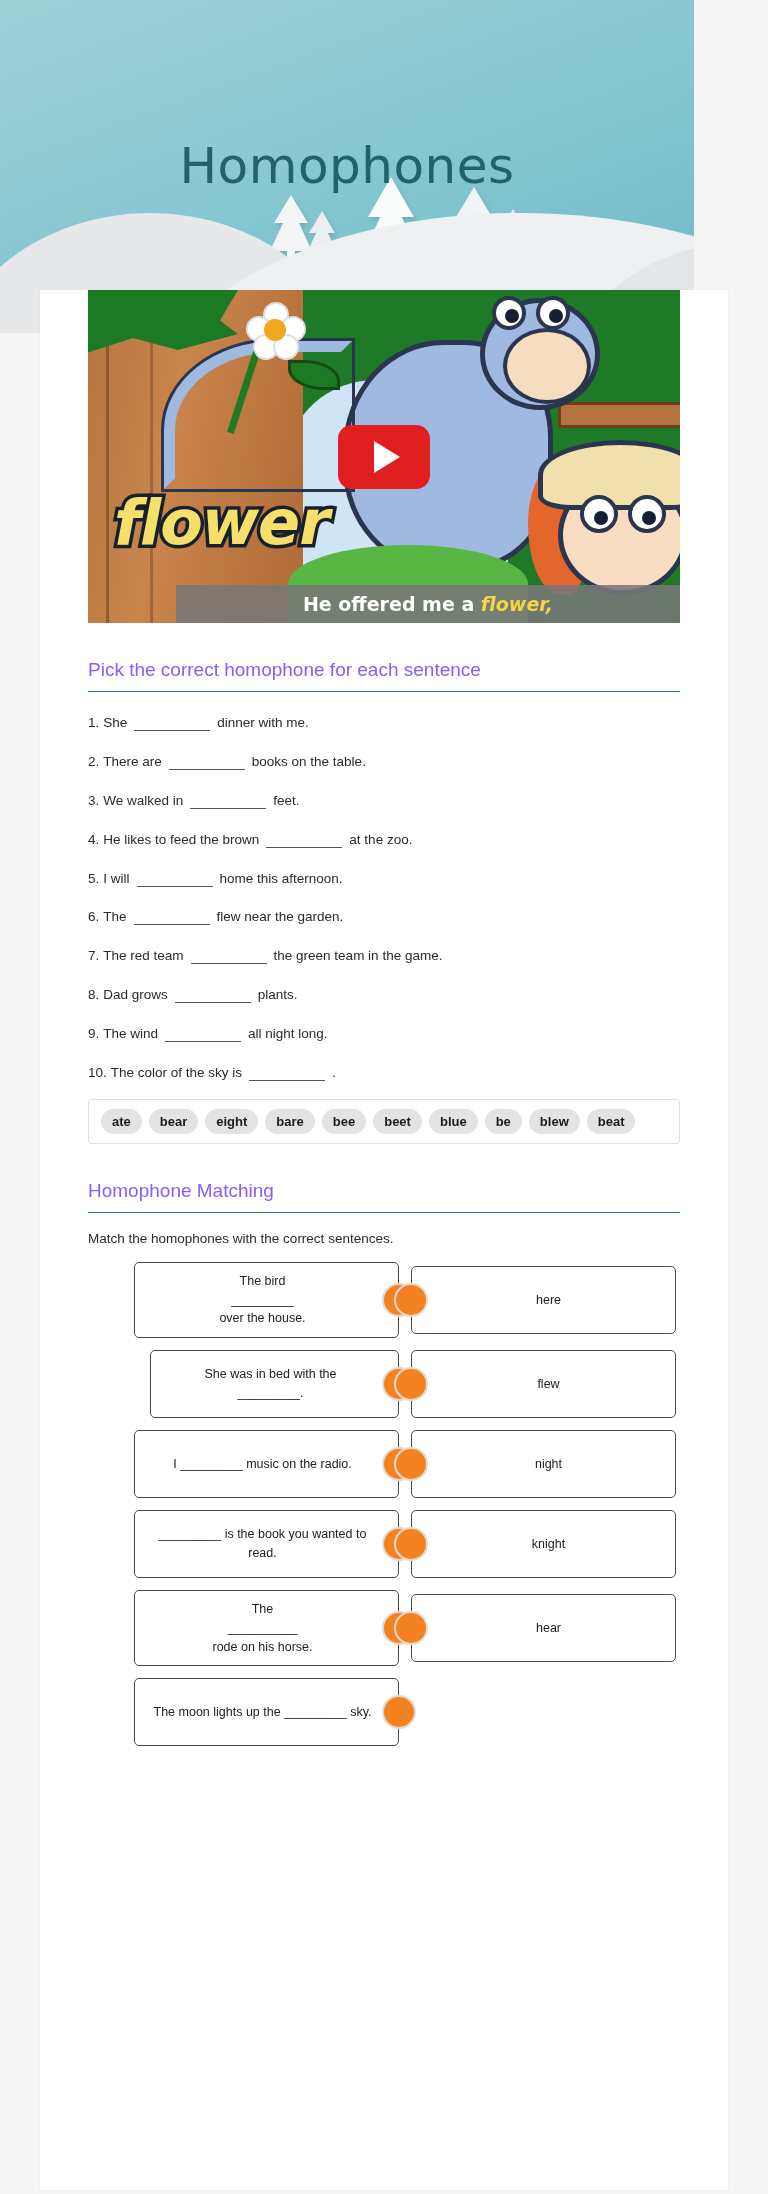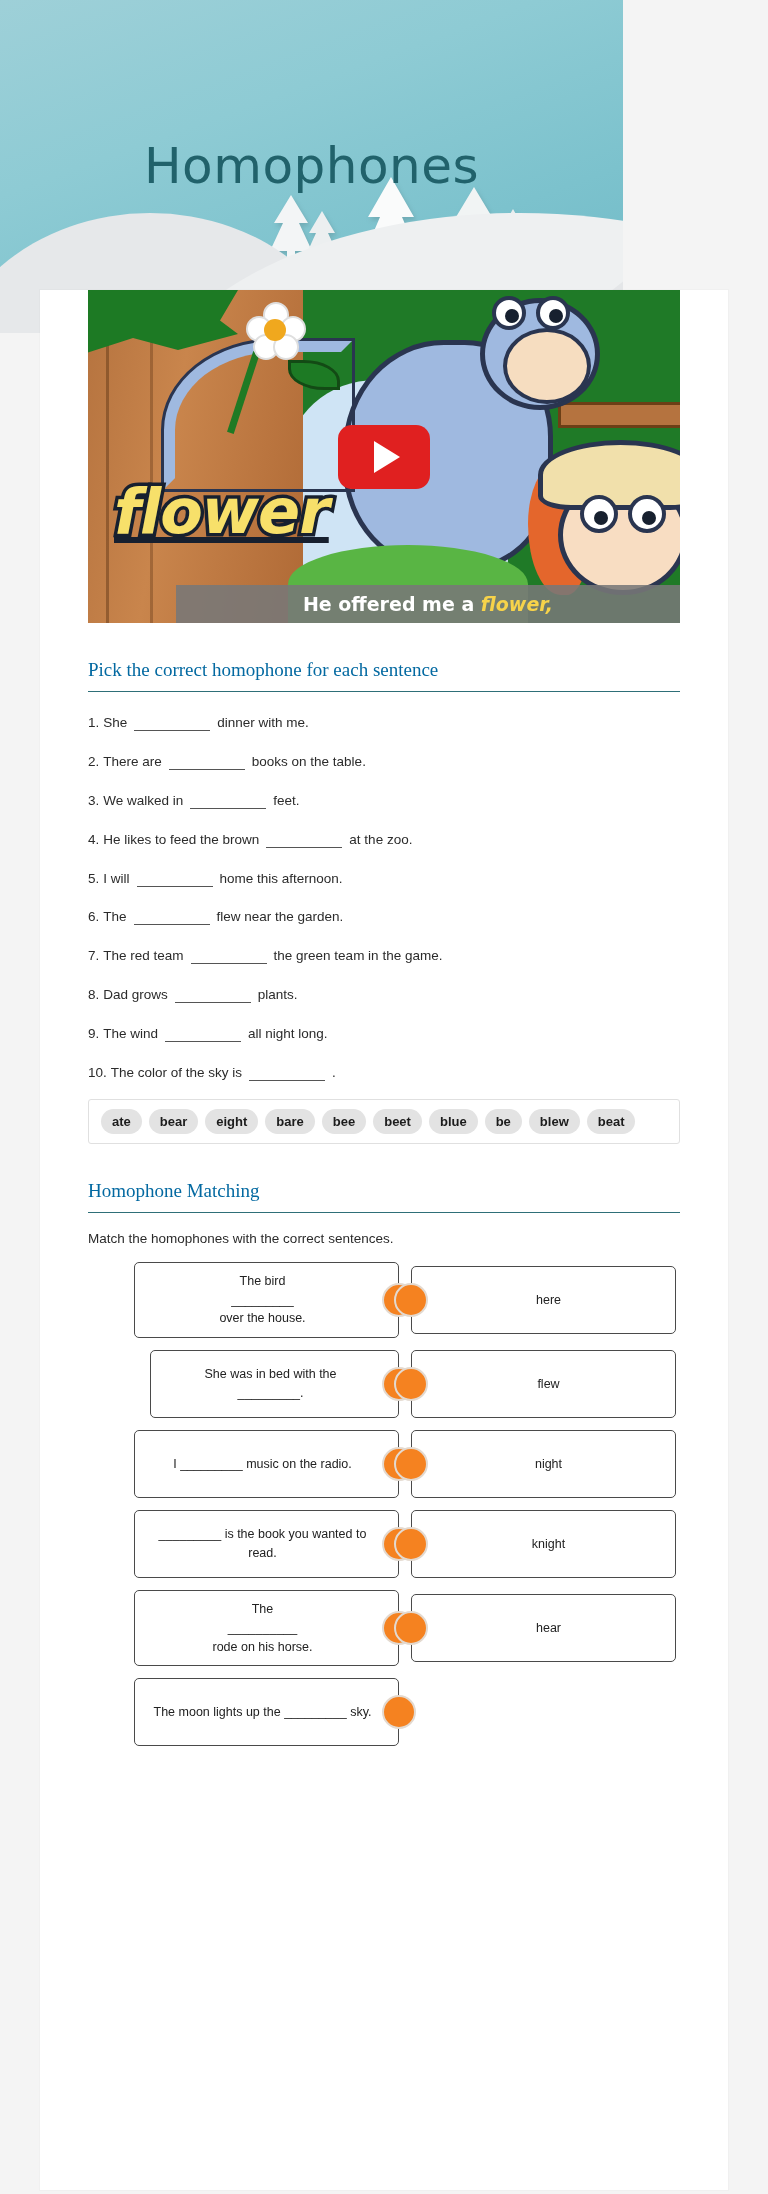--- a/index.html
+++ b/index.html
@@ -12,21 +12,21 @@
     position: relative;
     width: 768px;
     min-height: 2194px;
     background: #f4f4f4;
     overflow: hidden;
   }
 
   
   .hero {
     position: relative;
-    width: 623px;
+    width: 694px;
     height: 333px;
     background: linear-gradient(160deg, #9ed0d8 0%, #8ecbd4 35%, #7cc2cd 70%, #6fb9c6 100%);
     overflow: hidden;
   }
   .hero-title {
     position: absolute;
     left: 0; right: 0;
     top: 137px;
     text-align: center;
     font-size: 50px;
@@ -122,31 +122,30 @@
   .vid-girl-eye.r{ left:540px; }
   .vid-girl-eye i{ position:absolute; left:10px; top:12px; width:14px; height:14px;
                   background:#17202f; border-radius:50%; display:block; }
   .vid-bush     { position:absolute; left:200px; top:255px; width:240px; height:78px;
                   background:#59b544; border-radius:50% 50% 0 0; }
   .vid-branch   { position:absolute; left:470px; top:112px; width:130px; height:26px;
                   background:#b5733f; border:3px solid #6c3f16; }
 
   .vid-word {
     position: absolute;
-    left: 26px; top: 185px;
+    left: 26px; top: 196px;
     font-family: "DejaVu Sans", sans-serif;
     font-size: 62px;
     font-weight: 700;
     font-style: italic;
     color: #f7e06a;
     -webkit-text-stroke: 7px #17202f;
     paint-order: stroke fill;
     letter-spacing: -1px;
     z-index: 6;
-    text-decoration: underline;
   }
   .vid-caption-bar {
     position: absolute;
     left: 68px; bottom: 0; right: 0;
     height: 38px;
     background: rgba(120,120,120,0.88);
     z-index: 7;
     display: flex;
     align-items: center;
     justify-content: center;
@@ -177,24 +176,24 @@
     width: 0; height: 0;
     border-left: 26px solid #fff;
     border-top: 16px solid transparent;
     border-bottom: 16px solid transparent;
     margin-left: 5px;
   }
 
   
   .sec-head {
     margin-top: 36px;
-    font-family: Liberation Serif, serif;
+    font-family: Liberation Sans, sans-serif;
     font-size: 19px;
     font-weight: 400;
-    color: #0369a1;
+    color: #8b5cf6;
     padding-bottom: 10px;
   }
   .sec-rule {
     height: 1px;
     background: #2e6f78;
     width: 100%;
     margin-bottom: 18px;
   }
 
   

